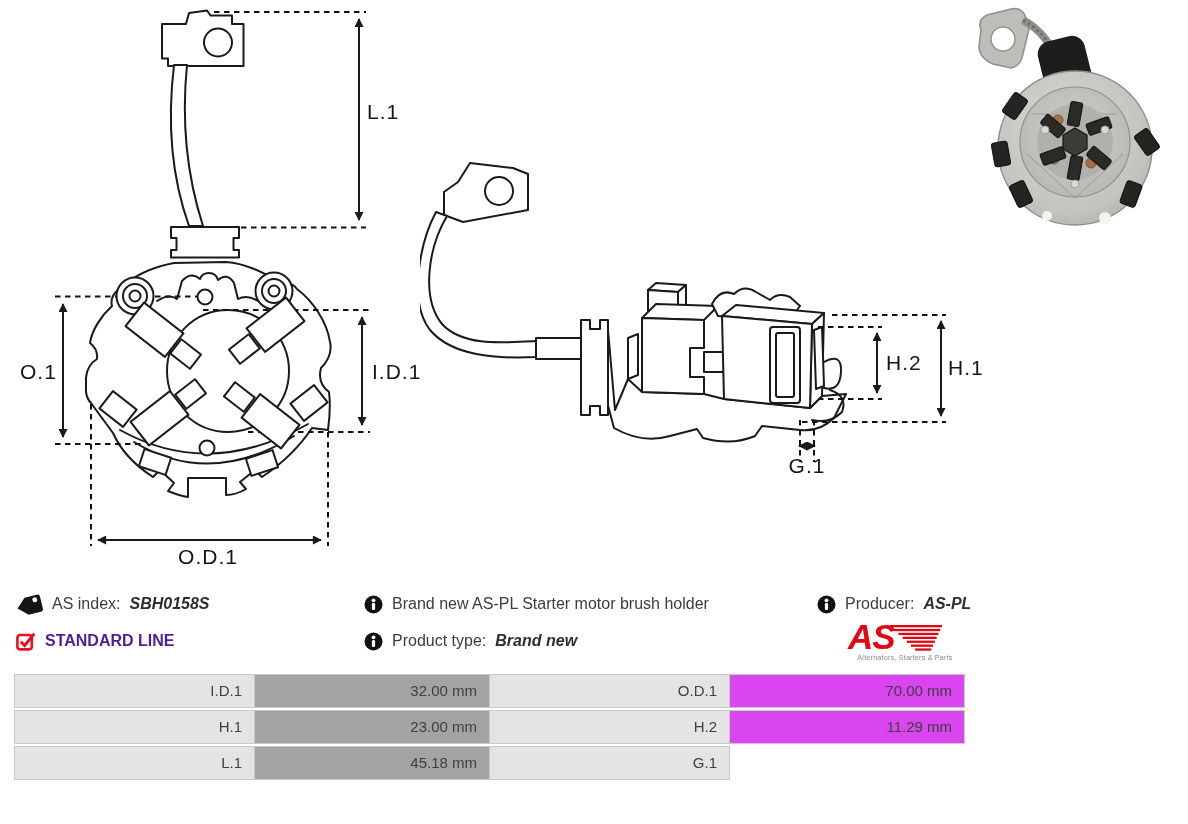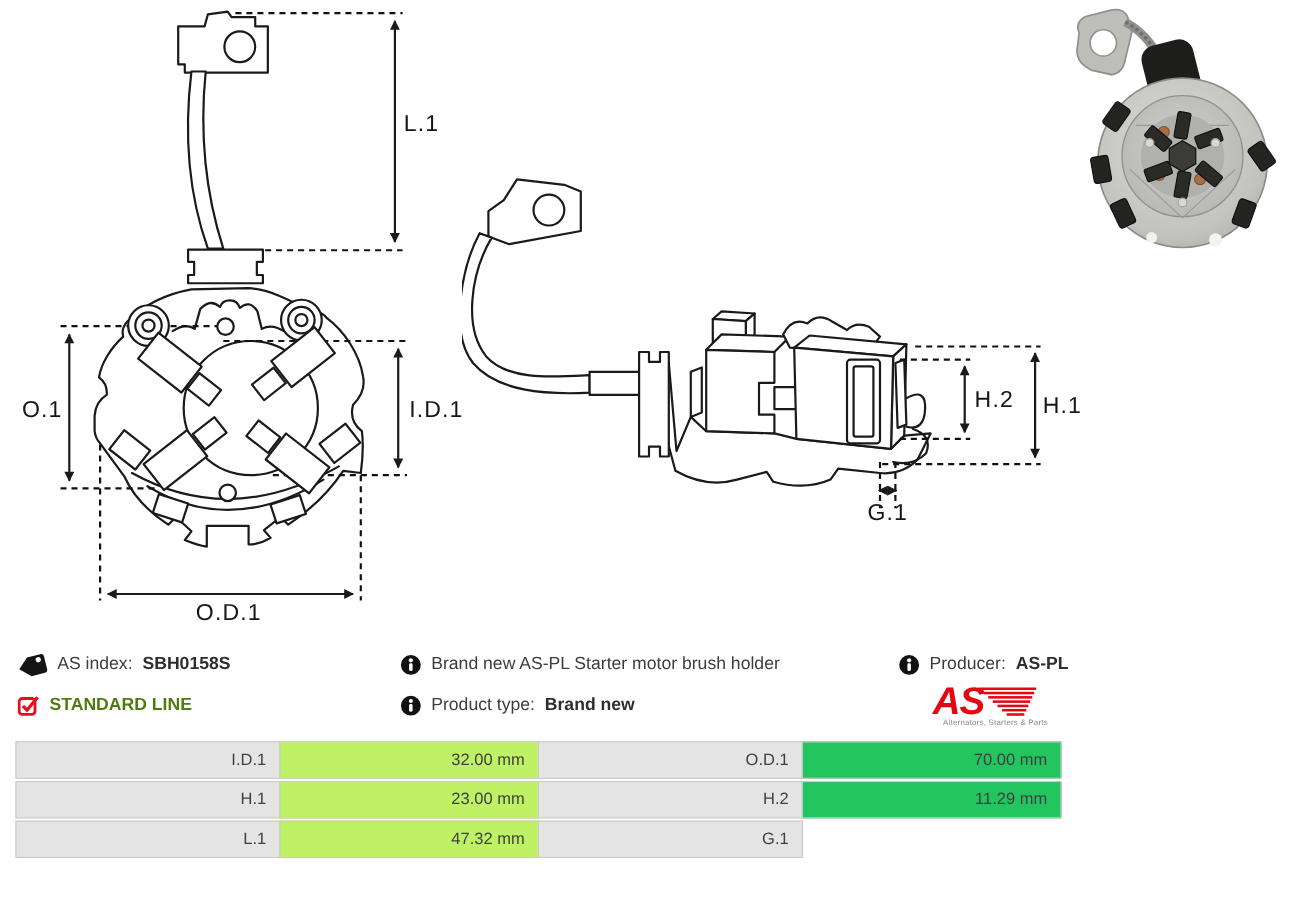--- a/index.html
+++ b/index.html
@@ -8,32 +8,32 @@
   .abs{position:absolute;}
   svg text{font-family:"Liberation Sans","DejaVu Sans",sans-serif;}
   
   .ln{fill:none;stroke:#1a1a1a;stroke-width:2;stroke-linejoin:round;stroke-linecap:round;}
   .lnf{fill:#ffffff;stroke:#1a1a1a;stroke-width:2;stroke-linejoin:round;}
   .dash{fill:none;stroke:#111111;stroke-width:2;stroke-dasharray:5.5 4.5;}
   .dim{fill:none;stroke:#1a1a1a;stroke-width:2;marker-start:url(#ah);marker-end:url(#ah);}
   .dimlabel{font-size:21px;fill:#161616;letter-spacing:1px;}
   
   .info-item{position:absolute;display:flex;gap:9px;font-size:16px;color:#3c3c3b;white-space:nowrap;}
-  .info-item b{color:#2e2e2d;}
-  .red-line{color:#4d7c0f;font-weight:700;}
+  .info-item b{color:#2e2e2d;font-style:italic;}
+  .red-line{color:#4c1d95;font-weight:700;}
   .tag-rot{transform:rotate(-14deg);}
   
   .spec-table{position:absolute;left:14px;top:674px;width:952px;}
   .spec-row{display:flex;height:34px;margin-bottom:2px;}
   .cell{box-sizing:border-box;border:1px solid #c9c9c9;font-size:15px;line-height:32px;
         text-align:right;padding-right:12px;color:#3f3f3f;overflow:hidden;}
   .c-lab{background:#e4e4e4;width:241px;}
-  .c-val{background:#bef264;width:236px;margin-left:-1px;}
+  .c-val{background:#a3a3a3;width:236px;margin-left:-1px;}
   .c-lab2{background:#e4e4e4;width:241px;margin-left:-1px;}
-  .c-val2{background:#22c55e;width:236px;margin-left:-1px;}
+  .c-val2{background:#d946ef;width:236px;margin-left:-1px;}
 </style>
 </head>
 <body>
 
 <svg class="abs" style="left:0;top:0" width="430" height="580" viewBox="0 0 430 580">
   <defs>
     <marker id="ah" viewBox="0 0 10 10" refX="9" refY="5" markerWidth="6" markerHeight="4.5" orient="auto-start-reverse">
       <path d="M0 0 L10 5 L0 10 Z" fill="#1a1a1a"></path>
     </marker>
   </defs>
@@ -311,16 +311,16 @@
     <div class="cell c-val2">70.00 mm</div>
   </div>
   <div class="spec-row">
     <div class="cell c-lab">H.1</div>
     <div class="cell c-val">23.00 mm</div>
     <div class="cell c-lab2">H.2</div>
     <div class="cell c-val2">11.29 mm</div>
   </div>
   <div class="spec-row">
     <div class="cell c-lab">L.1</div>
-    <div class="cell c-val">47.32 mm</div>
+    <div class="cell c-val">45.18 mm</div>
     <div class="cell c-lab2">G.1</div>
   </div>
 </div>
 
 </body></html>

